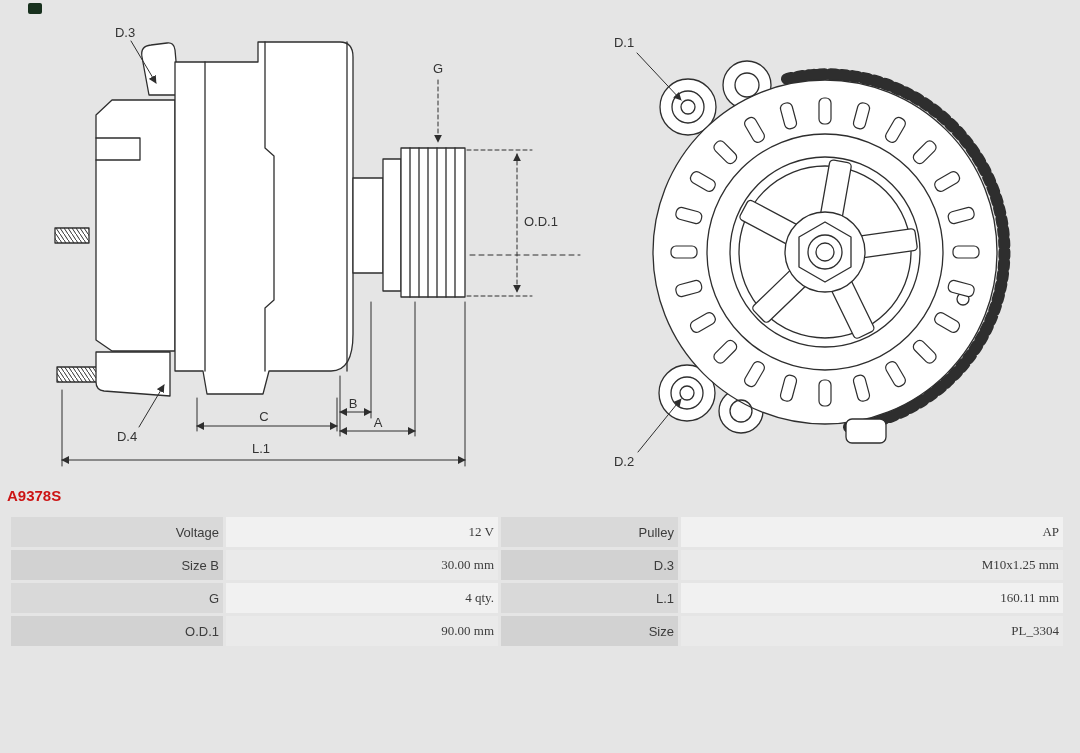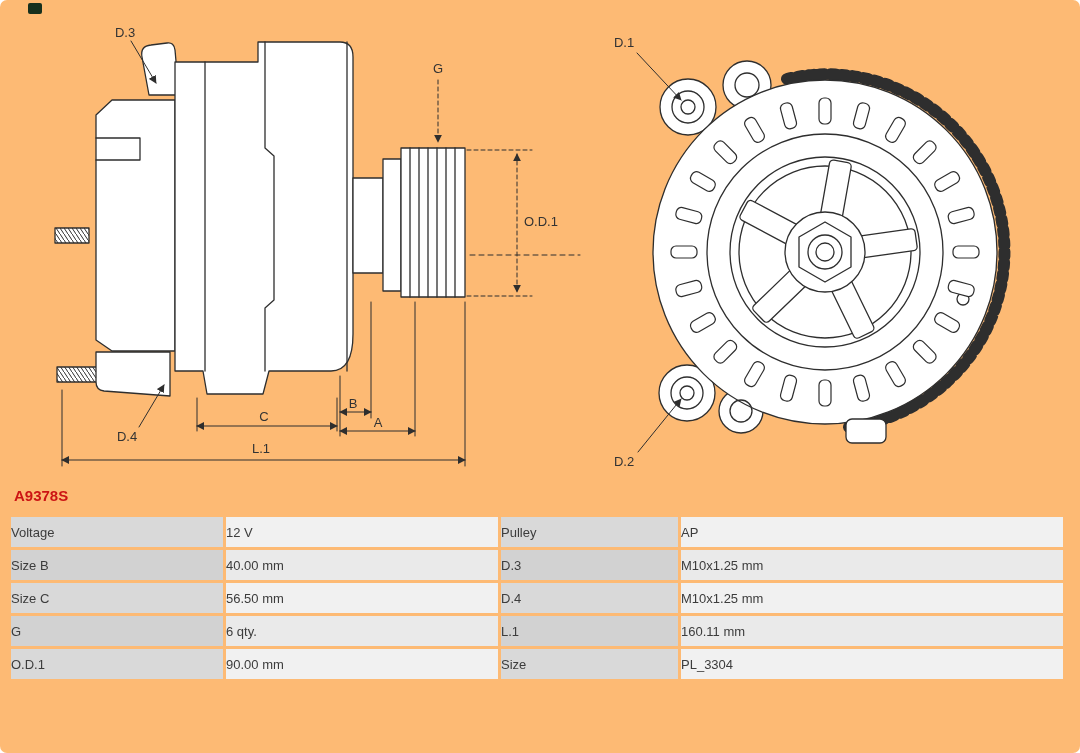--- a/index.html
+++ b/index.html
@@ -1,29 +1,29 @@
 <!DOCTYPE html>
 <html style="--accent: #cc1414;"><head>
 <meta charset="utf-8">
 <style>
   html,body{margin:0;padding:0;background:#fff;}
-  .stage{position:relative;width:1080px;height:753px;background:#fdba74;overflow:hidden;
-         font-family:"Liberation Sans",sans-serif;border-radius:7px;}
+  .stage{position:relative;width:1080px;height:753px;background:#e5e5e5;overflow:hidden;
+         font-family:"Liberation Sans",sans-serif;}
   .corner{position:absolute;left:28px;top:3px;width:14px;height:11px;
           background:#17301d;border-radius:2px;}
   .drawing{position:absolute;left:0;top:0;}
   .draw{stroke:#2e2e2e;stroke-width:1.3;fill:none;stroke-linejoin:round;stroke-linecap:round;}
   .dim{stroke-width:1;}
   .lbl text{font:13px "Liberation Sans",sans-serif;fill:#333;stroke:none;}
-  .part{position:absolute;left:14px;top:487px;font-size:15px;font-weight:600;color:var(--accent,#cc1414);}
+  .part{position:absolute;left:7px;top:487px;font-size:15px;font-weight:600;color:var(--accent,#cc1414);}
   table.spec{position:absolute;left:8px;top:514px;width:1058px;border-collapse:separate;
              border-spacing:3px;table-layout:fixed;font-size:13px;color:#3c3c3c;}
-  table.spec td{height:30px;padding:0 4px 0 0;overflow:hidden;white-space:nowrap;}
+  table.spec td{height:30px;padding:0 4px 0 0;text-align:right;overflow:hidden;white-space:nowrap;}
   td.lab{background:#d9d9d9;}
-  td.val{background:#f1f1f1;}
+  td.val{background:#f1f1f1;font-family:Liberation Serif, serif;}
   tr:nth-child(even) td.lab{background:#d2d2d2;}
   tr:nth-child(even) td.val{background:#eaeaea;}
 </style>
 </head>
 <body>
 
 <div class="stage">
 
   <div class="corner"></div>
 
@@ -166,33 +166,27 @@
     </colgroup>
     <tbody id="spec-body">
         <tr>
       <td class="lab">Voltage</td>
       <td class="val">12 V</td>
       <td class="lab">Pulley</td>
       <td class="val">AP</td>
     </tr>
         <tr>
       <td class="lab">Size B</td>
-      <td class="val">40.00 mm</td>
+      <td class="val">30.00 mm</td>
       <td class="lab">D.3</td>
       <td class="val">M10x1.25 mm</td>
     </tr>
         <tr>
-      <td class="lab">Size C</td>
-      <td class="val">56.50 mm</td>
-      <td class="lab">D.4</td>
-      <td class="val">M10x1.25 mm</td>
-    </tr>
-        <tr>
       <td class="lab">G</td>
-      <td class="val">6 qty.</td>
+      <td class="val">4 qty.</td>
       <td class="lab">L.1</td>
       <td class="val">160.11 mm</td>
     </tr>
         <tr>
       <td class="lab">O.D.1</td>
       <td class="val">90.00 mm</td>
       <td class="lab">Size</td>
       <td class="val">PL_3304</td>
     </tr>
       </tbody>

